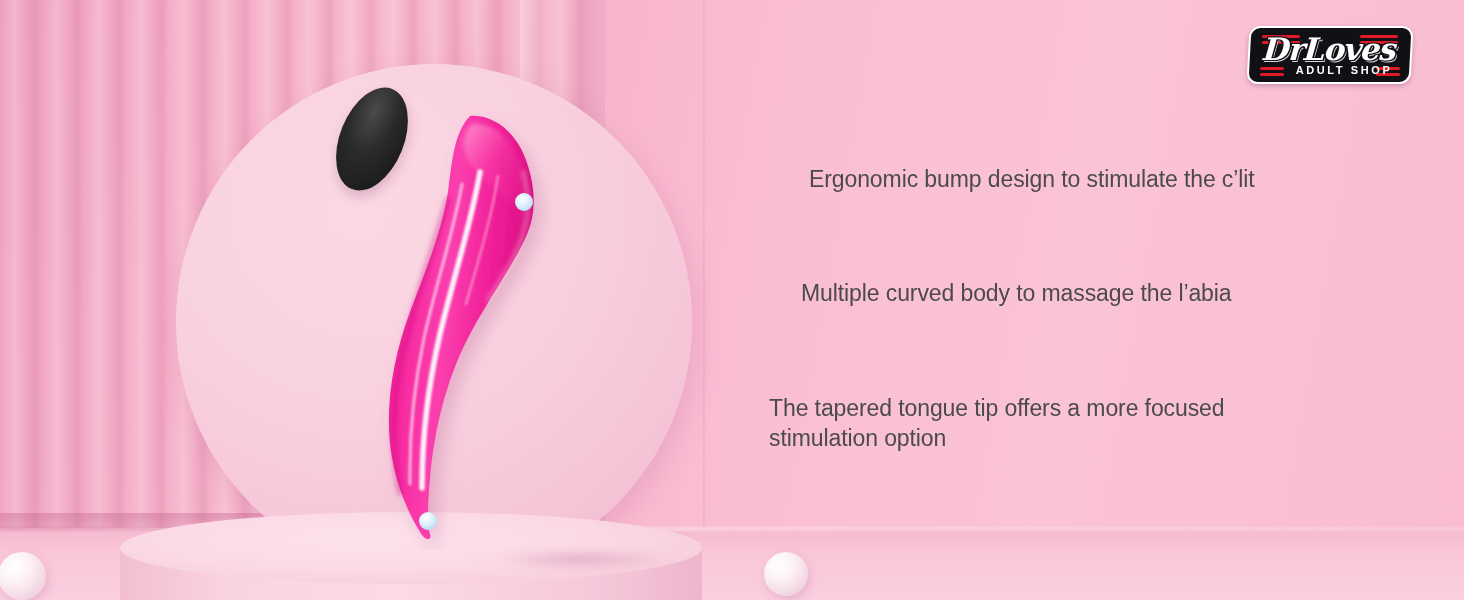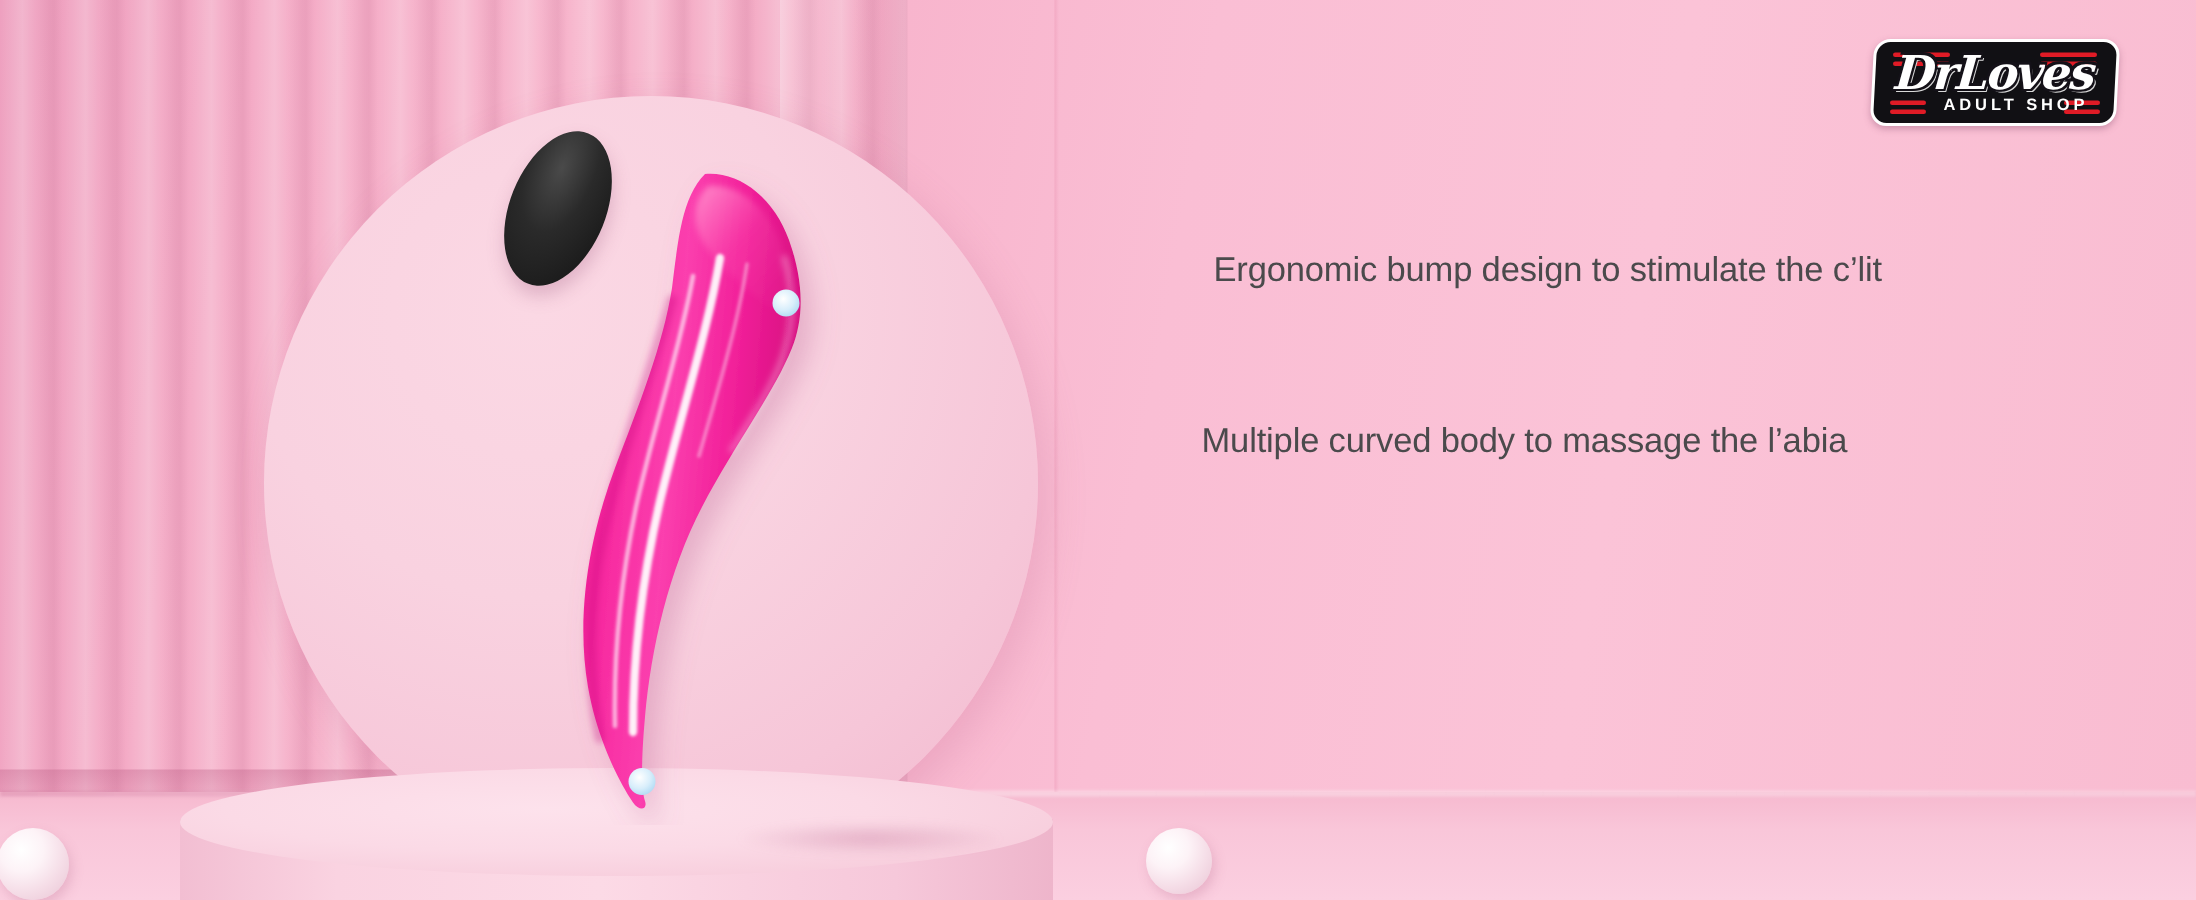--- a/index.html
+++ b/index.html
@@ -308,20 +308,22 @@
       <path d="M 118 120 C 104 168, 84 222, 72 276 C 62 322, 62 372, 70 412" stroke="#c3097a" stroke-opacity="0.30" stroke-width="7" stroke-linecap="round" fill="none" filter="url(#softBlur)"></path>
 
       <circle cx="194" cy="122" r="9" fill="url(#dotGrad)"></circle>
       <circle cx="98" cy="441" r="9" fill="url(#dotGrad)"></circle>
     </svg>
   </div>
 
   <div class="text-col">
     <div class="feature feature-1">Ergonomic bump design to stimulate the c’lit</div>
     <div class="feature feature-2">Multiple curved body to massage the l’abia</div>
+    <div class="feature feature-3">The tapered tongue tip offers a more focused
+stimulation option</div>
   </div>
 
   <div class="logo">
     <div class="logo-plate"></div>
     <div class="logo-stripe ls-tl1"></div>
     <div class="logo-stripe ls-tl2"></div>
     <div class="logo-stripe ls-tr1"></div>
     <div class="logo-stripe ls-tr2"></div>
     <div class="logo-stripe ls-bl1"></div>
     <div class="logo-stripe ls-bl2"></div>

